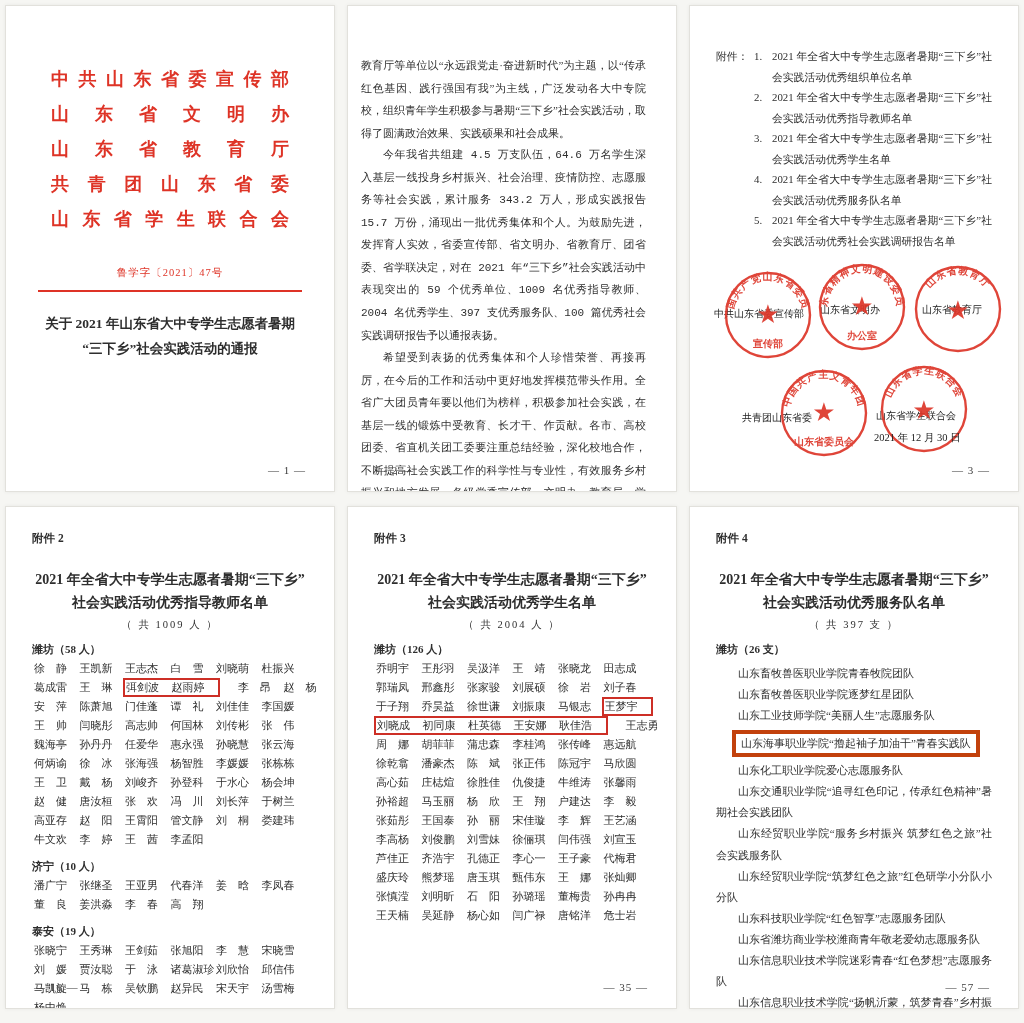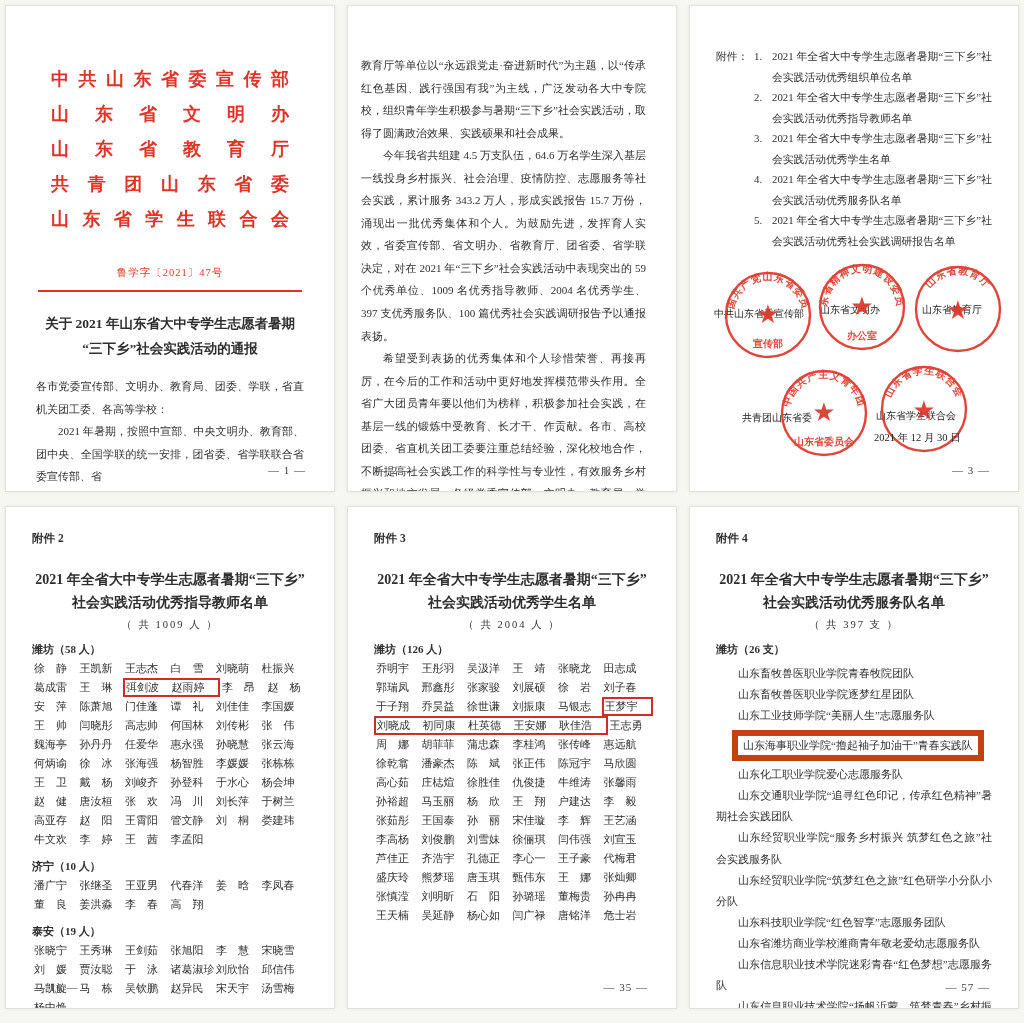--- a/index.html
+++ b/index.html
@@ -13,21 +13,21 @@
   
   .p1{padding:30px 30px 0 30px;}
   .letterhead{width:238px;margin:26px auto 0 auto;color:#de3326;font-weight:bold;
        font-size:18px;line-height:1.95;}
   .lh-line{display:flex;justify-content:space-between;}
   .docnum{color:#de3326;text-align:center;font-size:10.5px;margin-top:29px;letter-spacing:1px;}
   .redline{border:none;border-top:2px solid #de3326;margin:10px 2px 0 2px;}
   .doc-title{font-weight:bold;font-size:13.5px;text-align:center;margin-top:20px;line-height:1.8;}
   .bodytext{font-size:11px;line-height:2.05;text-align:justify;margin-top:14px;}
   .bodytext p{margin:0;}
-  .bodytext p.ind{text-indent:2em;}
+  .bodytext p.ind{text-indent:2em;font-family:Liberation Mono, monospace;}
   .pn{position:absolute;bottom:15px;font-size:11px;color:#3a3a3a;letter-spacing:1px;}
   .pn.r{right:28px}.pn.l{left:28px}
   
   .p2{padding:48px 30px 0 13px;}
   
   .p3{padding:40px 26px 0 26px;}
   .att{display:flex;font-size:10.8px;line-height:1.9;}
   .att .lab{width:38px;flex:none;}
   .att .num{width:18px;flex:none;}
   .att .txt{flex:1;text-align:justify;}
@@ -47,24 +47,24 @@
   .ring{fill:none;stroke:#dd3629;stroke-width:2.4;}
   
   .apx{padding:24px 26px 0 26px;}
   .apx-label{font-weight:bold;font-size:11.5px;}
   .apx-title{font-weight:bold;font-size:14px;text-align:center;line-height:1.65;margin-top:22px;}
   .apx-count{text-align:center;font-size:10.5px;margin-top:4px;letter-spacing:2px;}
   .city{font-weight:bold;font-size:11px;margin:10px 0 2px 0;}
   .namegrid{margin-left:2px;}
   .nrow{display:flex;height:19px;align-items:center;}
   .cell{display:inline-block;width:45.5px;font-size:11px;white-space:nowrap;flex:none;}
-  .hlg{display:flex;border:2px solid #cd2f26;padding:0 1px;margin:-3px 2px -3px -2px;align-items:center;}
+  .hlg{display:flex;border:2px solid #cd2f26;padding:0 1px;margin:-3px 18px -3px -2px;align-items:center;}
   .teams{margin-top:6px;}
   .team{font-size:11px;line-height:1.92;text-indent:2em;text-align:justify;}
-  .team.hl{border:6px solid #c2410c;text-indent:0;margin:3px 0 3px 16px;padding:1px 5px;
+  .team.hl{border:4px solid #c2410c;text-indent:0;margin:3px 0 3px 16px;padding:1px 5px;
        width:fit-content;line-height:1.6;}
 </style>
 </head>
 <body>
 
 <div class="sheet-grid">
 
   <div class="page p1">
     <div class="letterhead">
       <div class="lh-line">
@@ -112,24 +112,20 @@
           <span>联</span>
           <span>合</span>
           <span>会</span>
         </div>
     </div>
     <div class="docnum">鲁学字〔2021〕47号</div>
     <hr class="redline">
     <div class="doc-title">
       <div>关于 2021 年山东省大中专学生志愿者暑期</div>
       <div>“三下乡”社会实践活动的通报</div>
-    </div>
-    <div class="bodytext">
-      <p>各市党委宣传部、文明办、教育局、团委、学联，省直机关团工委、各高等学校：</p>
-      <p class="ind">2021 年暑期，按照中宣部、中央文明办、教育部、团中央、全国学联的统一安排，团省委、省学联联合省委宣传部、省</p>
     </div>
     <div class="pn r">— 1 —</div>
   </div>
 
   <div class="page p2">
     <div class="bodytext" style="margin-top:0">
       <p>教育厅等单位以“永远跟党走·奋进新时代”为主题，以“传承红色基因、践行强国有我”为主线，广泛发动各大中专院校，组织青年学生积极参与暑期“三下乡”社会实践活动，取得了圆满政治效果、实践硕果和社会成果。</p>
       <p class="ind">今年我省共组建 4.5 万支队伍，64.6 万名学生深入基层一线投身乡村振兴、社会治理、疫情防控、志愿服务等社会实践，累计服务 343.2 万人，形成实践报告 15.7 万份，涌现出一批优秀集体和个人。为鼓励先进，发挥育人实效，省委宣传部、省文明办、省教育厅、团省委、省学联决定，对在 2021 年“三下乡”社会实践活动中表现突出的 59 个优秀单位、1009 名优秀指导教师、2004 名优秀学生、397 支优秀服务队、100 篇优秀社会实践调研报告予以通报表扬。</p>
       <p class="ind">希望受到表扬的优秀集体和个人珍惜荣誉、再接再厉，在今后的工作和活动中更好地发挥模范带头作用。全省广大团员青年要以他们为榜样，积极参加社会实践，在基层一线的锻炼中受教育、长才干、作贡献。各市、高校团委、省直机关团工委要注重总结经验，深化校地合作，不断提高社会实践工作的科学性与专业性，有效服务乡村振兴和地方发展。各级党委宣传部、文明办、教育局、学联要进一步提高重视程度，加强先进典型宣传，搭建学生社会实践平台，为学生参与社会实践创造更多机会、提供更好条件，在为党育人、服务大局中发挥更重要作用。</p>
     </div>

